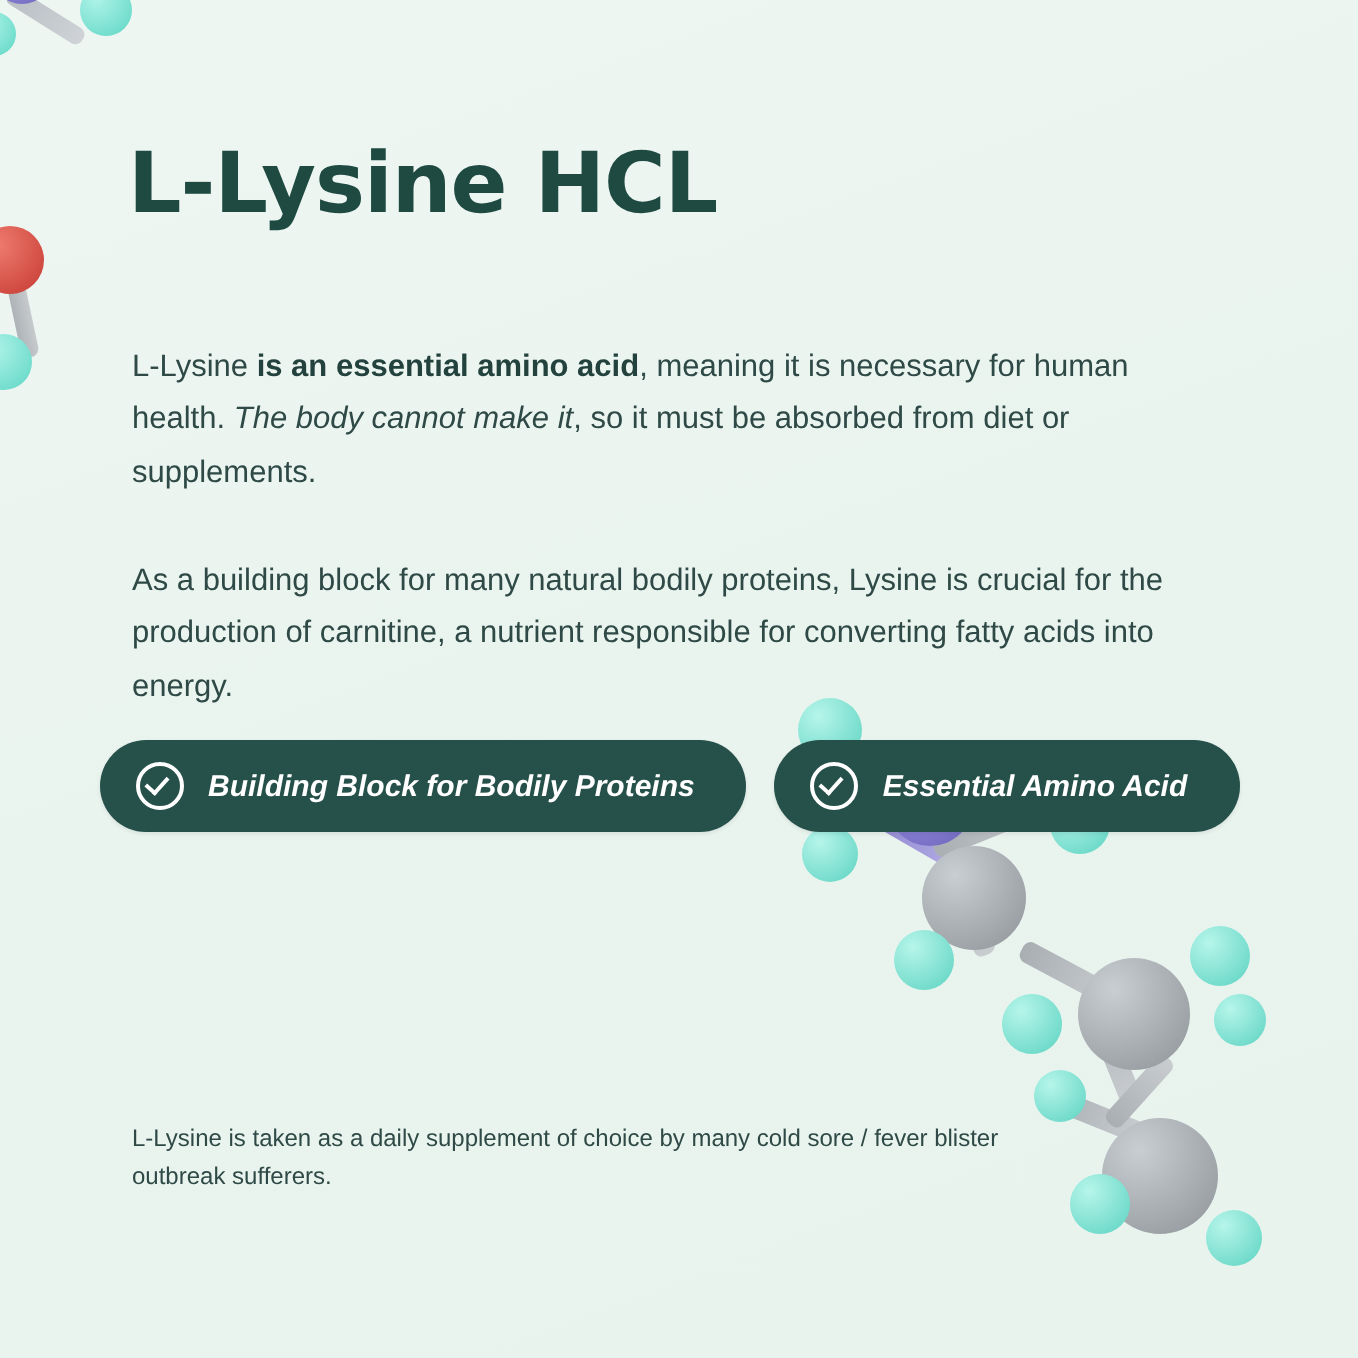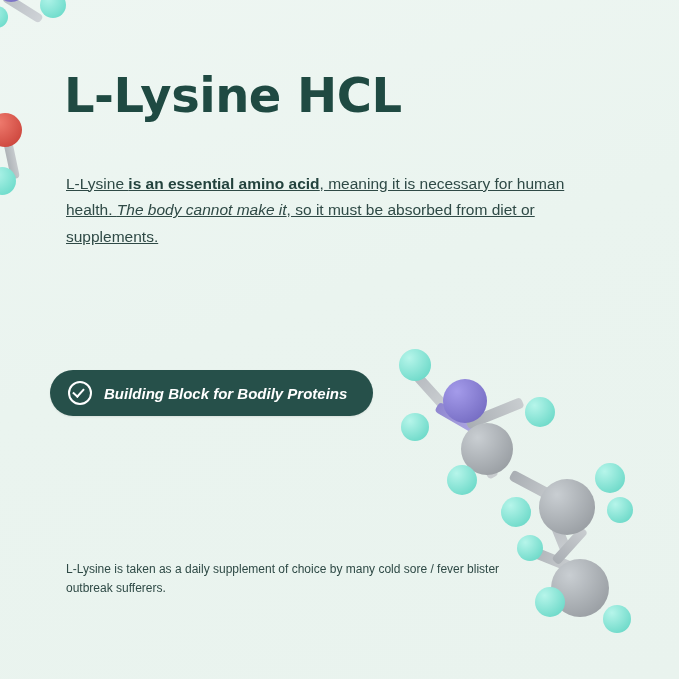--- a/index.html
+++ b/index.html
@@ -46,38 +46,38 @@
   
   .content {
     position: absolute;
     left: 0; top: 0; right: 0; bottom: 0;
   }
   h1.title {
     position: absolute;
     left: 64px;
     top: 70px;
     margin: 0;
-    font-size: 48px;
+    font-size: 42px;
     line-height: 1.05;
     letter-spacing: -0.5px;
     font-weight: 700;
     color: #1f4a42;
     font-family: "DejaVu Sans", sans-serif;
   }
   .para {
     position: absolute;
     left: 66px;
     width: 520px;
     font-size: 15.5px;
     line-height: 1.72;
     color: #2f4a46;
   }
   .para b { font-weight: 700; color: #23423d; }
   .para i { font-style: italic; }
-  .para-1 { top: 155px; text-decoration: underline; }
+  .para-1 { top: 155px; }
   .para-2 { top: 262px; }
 
   .pills {
     position: absolute;
     left: 50px;
     top: 370px;
     display: flex;
     gap: 14px;
     align-items: flex-end;
   }
@@ -172,24 +172,31 @@
   </div>
 
   <div class="content">
 
     <h1 class="title">L-Lysine HCL</h1>
 
     <p class="para para-1">
       <span>L-Lysine </span><b>is an essential amino acid</b><span>, meaning it is necessary for human health. </span><i>The body cannot make it</i><span>, so it must be absorbed from diet or supplements.</span>
     </p>
 
+    <p class="para para-2">
+      <span>As a building block for many natural bodily proteins, Lysine is crucial for the production of carnitine, a nutrient responsible for converting fatty acids into energy.</span>
+    </p>
 
     <div class="pills">
       <div class="pill">
         <span class="check"></span>
         <span>Building Block for Bodily Proteins</span>
       </div>
+      <div class="pill">
+        <span class="check"></span>
+        <span>Essential Amino Acid</span>
+      </div>
     </div>
 
     <p class="footnote">L-Lysine is taken as a daily supplement of choice by many cold sore / fever blister outbreak sufferers.</p>
 
   </div>
 </div>
 
 </body></html>

